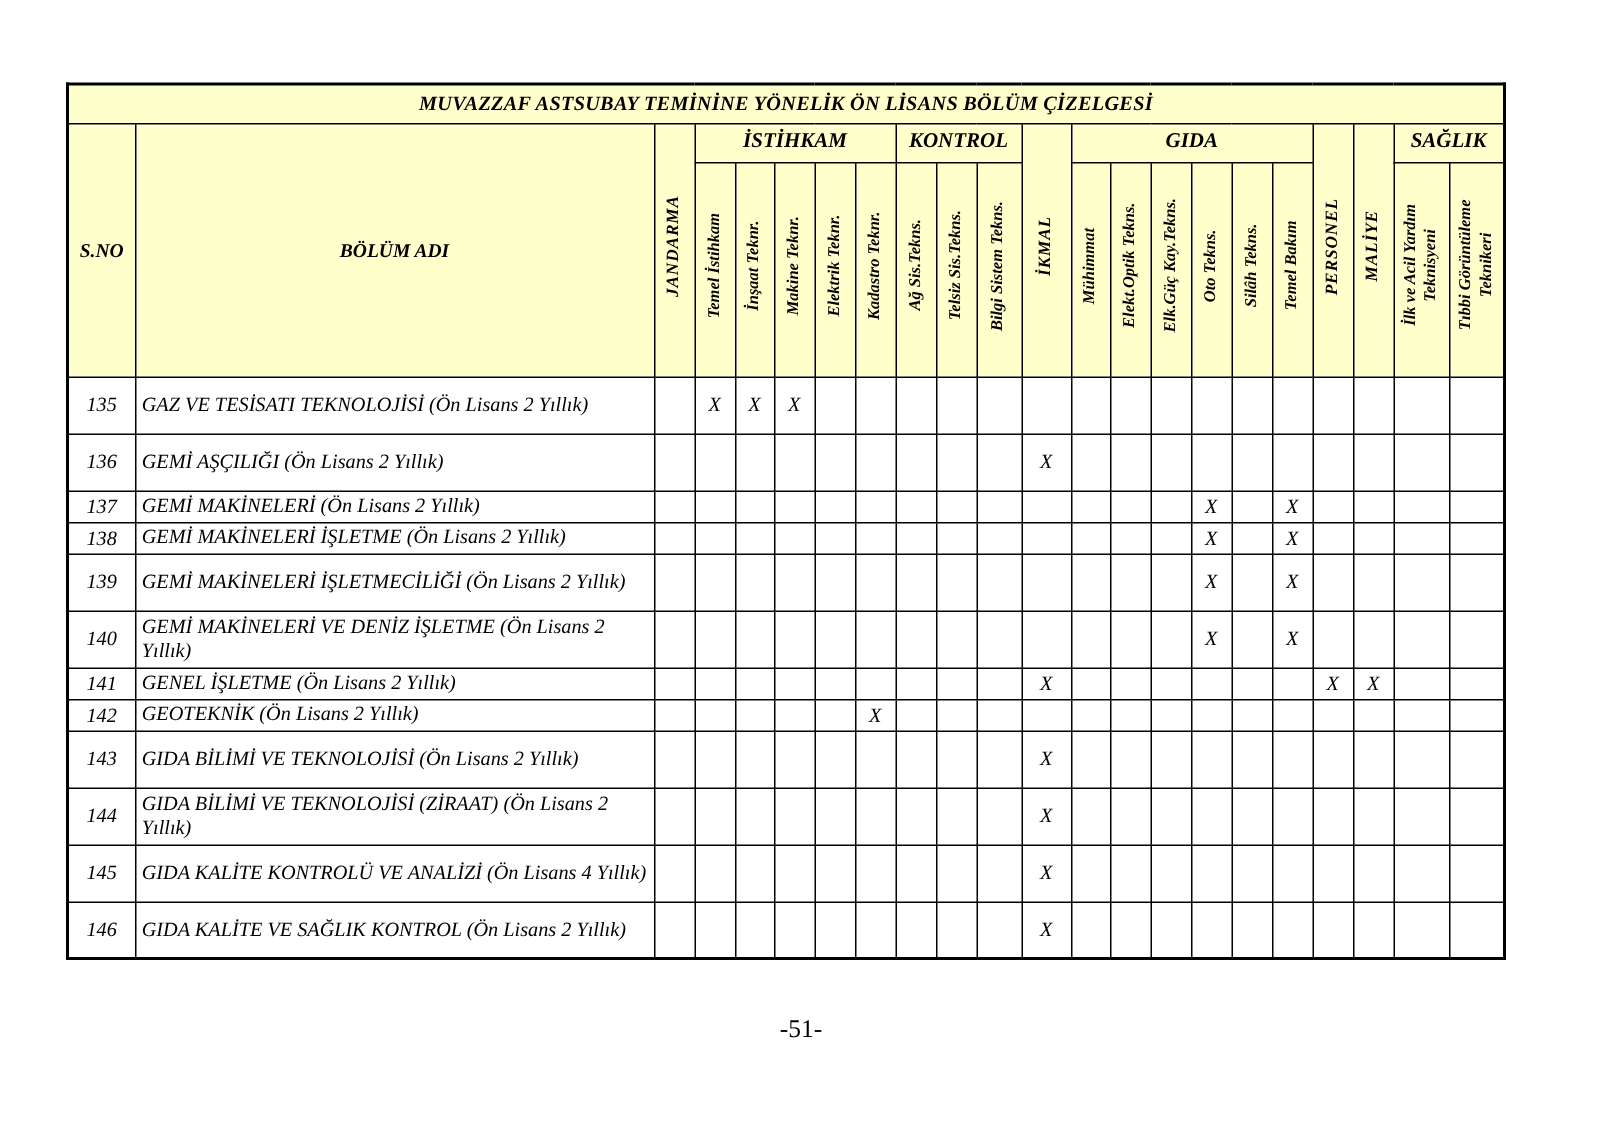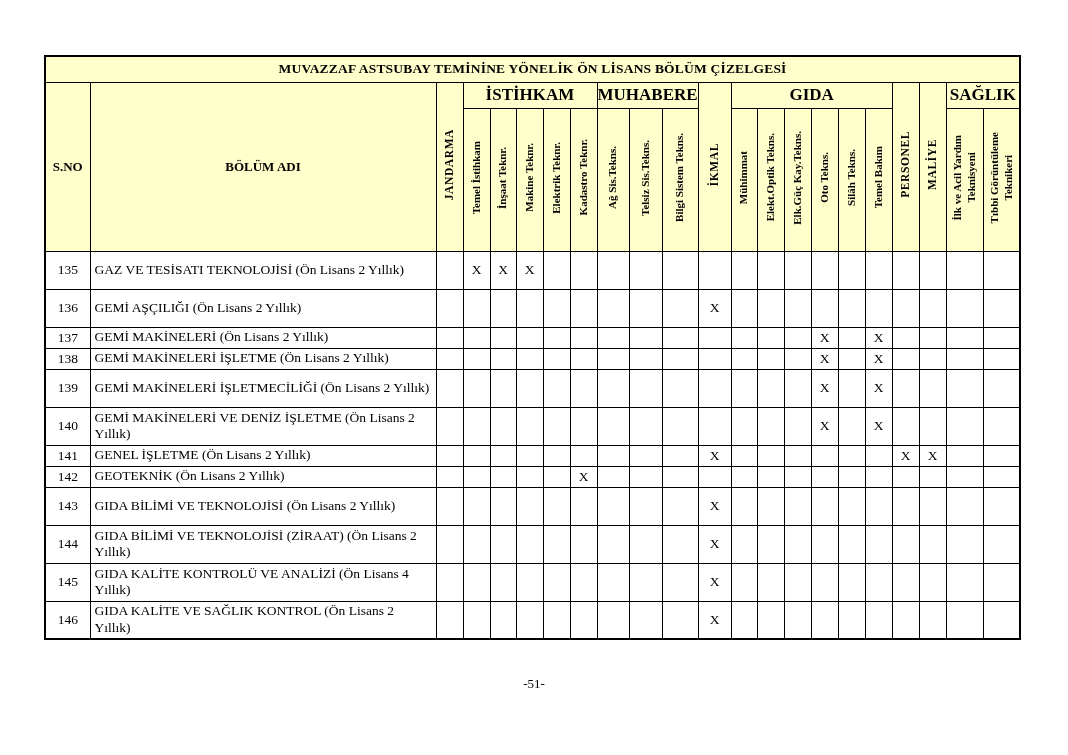--- a/index.html
+++ b/index.html
@@ -7,48 +7,48 @@
     --border-color:#000000;
     --text-color:#000000;
     --row-bg:#FFFFFF;
   }
   html,body{margin:0;padding:0;}
   body{
     width:1068px;height:755px;background:#fff;position:relative;
     font-family:"Liberation Serif","DejaVu Serif",serif;color:var(--text-color);
   }
   .sheet{position:absolute;left:44px;top:55px;}
-  table{border-collapse:collapse;table-layout:fixed;border:2px solid var(--border-color);}
+  table{border-collapse:collapse;table-layout:fixed;border:2px solid var(--border-color);font-style:italic;}
   th,td{border:1px solid var(--border-color);padding:0;overflow:hidden;}
   thead th{background:var(--header-bg);}
   .title-row{height:26px;}
   .title-cell{font-weight:bold;font-size:13.5px;text-align:center;letter-spacing:0.2px;}
   .group-row{height:26px;}
-  .ghead{font-weight:bold;font-size:17px;text-align:center;}
+  .ghead{font-weight:bold;font-size:14px;text-align:center;}
   .corner{font-weight:bold;font-size:13px;text-align:center;vertical-align:middle;margin-top:23px;}
   .sub-row{height:143px;}
   .vhead{text-align:center;vertical-align:middle;}
   .vtext{
     display:inline-block;
     writing-mode:vertical-rl;
     transform:rotate(180deg);
     white-space:pre-line;
     font-size:11px;
     line-height:1.25;
     max-height:140px;
     text-align:center;
   }
   .vhead.bold .vtext{font-weight:bold;font-size:11.5px;letter-spacing:0.6px;}
   tbody tr{height:21px;background:var(--row-bg);}
   tbody tr.tall{height:38px;}
   tbody td{font-size:13.5px;}
   td.sno{text-align:center;margin-top:48px;}
   td.pname{text-align:left;padding:1px 4px;line-height:1.22;}
   td.mark{text-align:center;font-size:13.5px;}
-  .footer{position:absolute;left:0;top:676px;width:100%;text-align:center;font-size:13px;}
+  .footer{position:absolute;left:0;top:676px;width:100%;text-align:center;font-size:17px;}
 </style>
 </head>
 <body>
 
 <div class="sheet">
   <table>
       <colgroup>
         <col style="width: 45px;">
         <col style="width: 346px;">
         <col style="width: 27px;">
@@ -75,21 +75,21 @@
     <thead>
       <tr class="title-row">
         <th class="title-cell" colspan="22">MUVAZZAF ASTSUBAY TEMİNİNE YÖNELİK ÖN LİSANS BÖLÜM ÇİZELGESİ</th>
       </tr>
       <tr class="group-row">
         <th class="corner" rowspan="2">S.NO</th>
         <th class="corner" rowspan="2">BÖLÜM ADI</th>
 
       <th class="vhead bold" rowspan="2"><span class="vtext">JANDARMA</span></th>
           <th class="ghead" colspan="5">İSTİHKAM</th>
-          <th class="ghead" colspan="3">MUHABERE</th>
+          <th class="ghead" colspan="3">KONTROL</th>
           <th class="vhead bold" rowspan="2"><span class="vtext">İKMAL</span></th>
           <th class="ghead" colspan="6">GIDA</th>
           <th class="vhead bold" rowspan="2"><span class="vtext">PERSONEL</span></th>
           <th class="vhead bold" rowspan="2"><span class="vtext">MALİYE</span></th>
           <th class="ghead" colspan="2">SAĞLIK</th>
         </tr>
       <tr class="sub-row">
 
       <th class="vhead"><span class="vtext">Temel İstihkam</span></th>
           <th class="vhead"><span class="vtext">İnşaat Teknr.</span></th>

